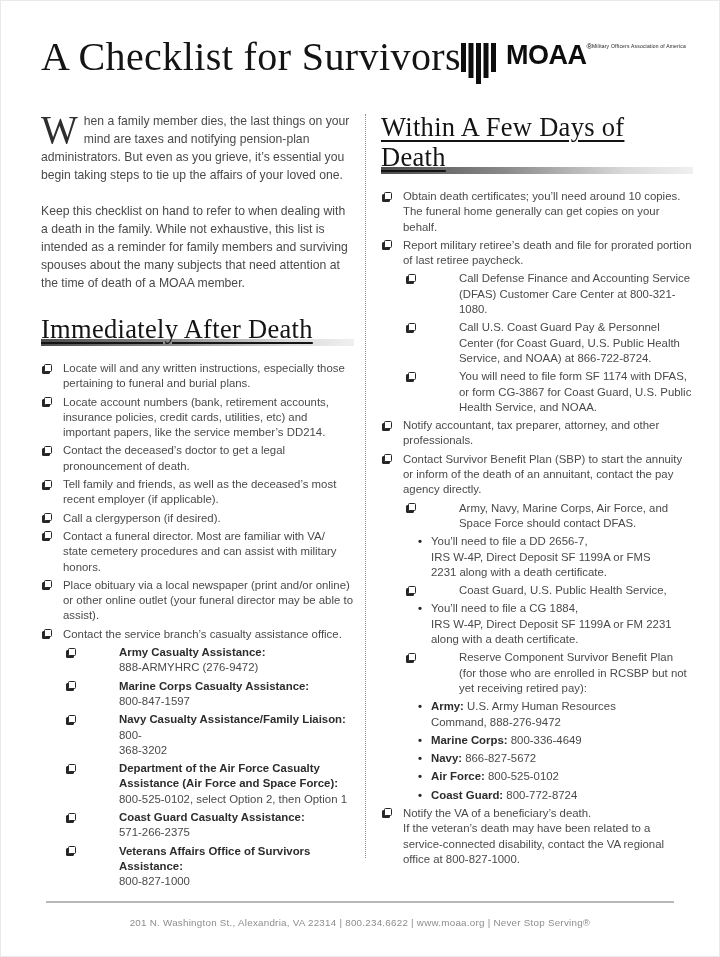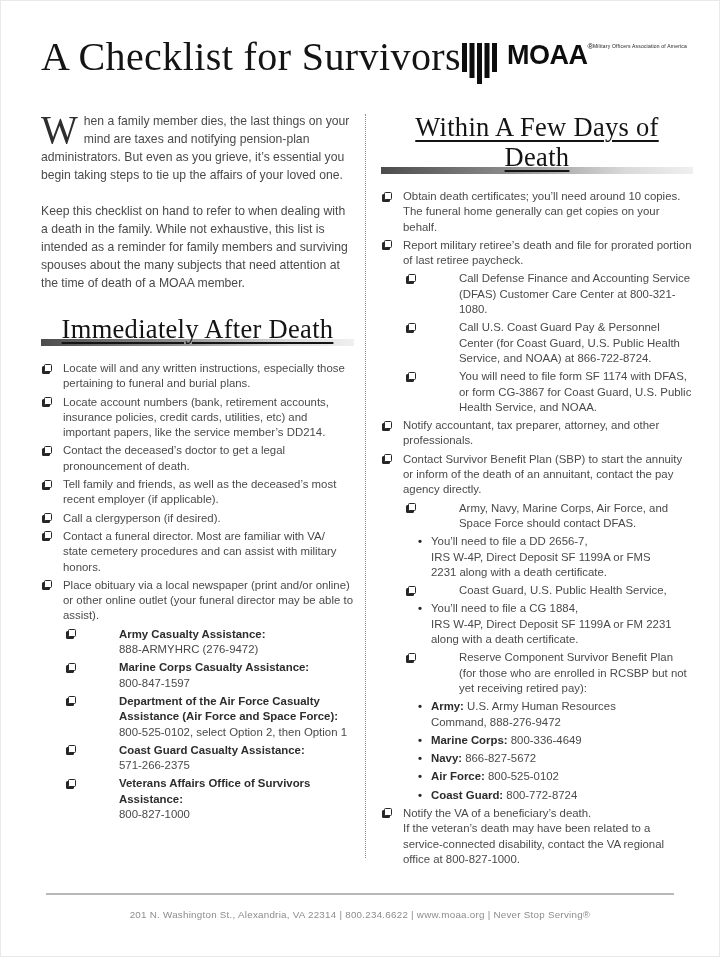--- a/index.html
+++ b/index.html
@@ -5,21 +5,21 @@
   * { box-sizing: border-box; margin: 0; padding: 0; }
   html, body { background: #f2f2f2; }
   .page {
     width: 720px; height: 957px; margin: 0 auto; position: relative;
     background: #ffffff; border: 1px solid #e9e9e9;
     font-family: "Liberation Sans", sans-serif;
     color: var(--body-text, #4a4a4a);
     overflow: hidden;
   }
   
-  .header { display: flex; justify-content: space-between; align-items: flex-start; padding: 34px 32px 0 40px; }
+  .header { display: flex; justify-content: flex-start; align-items: flex-start; padding: 34px 32px 0 40px; }
   .title {
     font-family: "Liberation Serif", serif; font-weight: 500;
     font-size: 40px; line-height: 44px; color: var(--heading, #181818);
     letter-spacing: 0.4px;
   }
   .logo { display: flex; align-items: flex-start; gap: 5px; margin-top: 7px; }
   .logo svg { display: block; }
   .logo-text { display: flex; flex-direction: row; }
   .logo-name { font-weight: 700; font-size: 27px; line-height: 26px; color: #0d0d0d; letter-spacing: -0.5px; }
   .logo-name sup { font-size: 8px; font-weight: 400; vertical-align: top; line-height: 10px; }
@@ -36,41 +36,41 @@
     float: left; font-family: "Liberation Serif", serif;
     font-size: 39px; line-height: 30px; padding: 3px 6px 0 0; color: #2e2e2e;
   }
   
   .section { margin-top: 22px; }
   .col-right .section { margin-top: 0; }
   .section-heading {
     font-family: "Liberation Serif", serif; font-weight: 500;
     font-size: 26.5px; line-height: 30px; color: var(--heading, #131313);
     letter-spacing: 0.3px; position: relative; z-index: 1;
-    text-decoration: underline; text-decoration-thickness: 1.5px; text-underline-offset: 4px; text-align: center;
+    text-decoration: underline; text-decoration-thickness: 1.5px; text-underline-offset: 4px;
   }
   .heading-bar {
     height: 7px; margin-top: -5px; margin-bottom: 15px;
     background: linear-gradient(90deg, var(--bar-dark, #4c4c4c) 0%, #8a8a8a 40%, #d9d9d9 78%, var(--bar-light, #f0f0f0) 100%);
   }
   
   .check-item { display: flex; align-items: flex-start; margin-bottom: 3px; font-size: 11.4px; line-height: 15.3px; color: var(--body-text, #4a4a4a); }
   .check-item.lvl2 { margin-left: 24px; gap: 32px; }
   .check-item.lvl3 { margin-left: 37px; }
   .box {
     flex: none; width: 8px; height: 8px; background: #fff;
     border: 1.5px solid #262626; border-radius: 1.5px;
     box-shadow: -2px 2px 0 0 #262626;
     margin: 2.5px 11px 0 3px;
   }
   .bullet-dot { flex: none; width: 13px; font-weight: 700; color: #262626; }
   .itext { display: block; }
   .b { font-weight: 700; color: #2d2d2d; text-align: center; }
   
-  .footer { position: absolute; left: 0; right: 0; bottom: 36px; }
+  .footer { position: absolute; left: 0; right: 0; bottom: 28px; }
   .footer-rule { height: 2px; background: #b8b8b8; margin: 0 45px 14px; }
   .footer-text { text-align: center; font-size: 9.8px; color: var(--footer-text, #8d8d8d); letter-spacing: 0.25px; }
 </style>
 </head>
 <body>
 
 <div class="page">
 
   <div class="header">
     <h1 class="title">A Checklist for Survivors</h1>
@@ -121,27 +121,35 @@
               <span class="itext"><span>Call a clergyperson (if desired).</span></span>
             </div>
             <div class="check-item lvl1">
               <span class="box"></span>
               <span class="itext"><span>Contact a funeral director. Most are familiar with VA/</span><br><span>state cemetery procedures and can assist with military honors.</span></span>
             </div>
             <div class="check-item lvl1">
               <span class="box"></span>
               <span class="itext"><span>Place obituary via a local newspaper (print and/or online) or other online outlet (your funeral director may be able to assist).</span></span>
             </div>
+            <div class="check-item lvl1">
+              <span class="box"></span>
+              <span class="itext"><span>Contact the service branch’s casualty assistance office.</span></span>
+            </div>
             <div class="check-item lvl2">
               <span class="box"></span>
               <span class="itext"><span class="b">Army Casualty Assistance:</span><br><span>888-ARMYHRC (276-9472)</span></span>
             </div>
             <div class="check-item lvl2">
               <span class="box"></span>
               <span class="itext"><span class="b">Marine Corps Casualty Assistance:</span><br><span>800-847-1597</span></span>
+            </div>
+            <div class="check-item lvl2">
+              <span class="box"></span>
+              <span class="itext"><span class="b">Navy Casualty Assistance/Family Liaison:</span><span> 800-</span><br><span>368-3202</span></span>
             </div>
             <div class="check-item lvl2">
               <span class="box"></span>
               <span class="itext"><span class="b">Department of the Air Force Casualty Assistance (Air Force and Space Force):</span><br><span>800-525-0102, select Option 2, then Option 1</span></span>
             </div>
             <div class="check-item lvl2">
               <span class="box"></span>
               <span class="itext"><span class="b">Coast Guard Casualty Assistance:</span><br><span>571-266-2375</span></span>
             </div>
             <div class="check-item lvl2">

